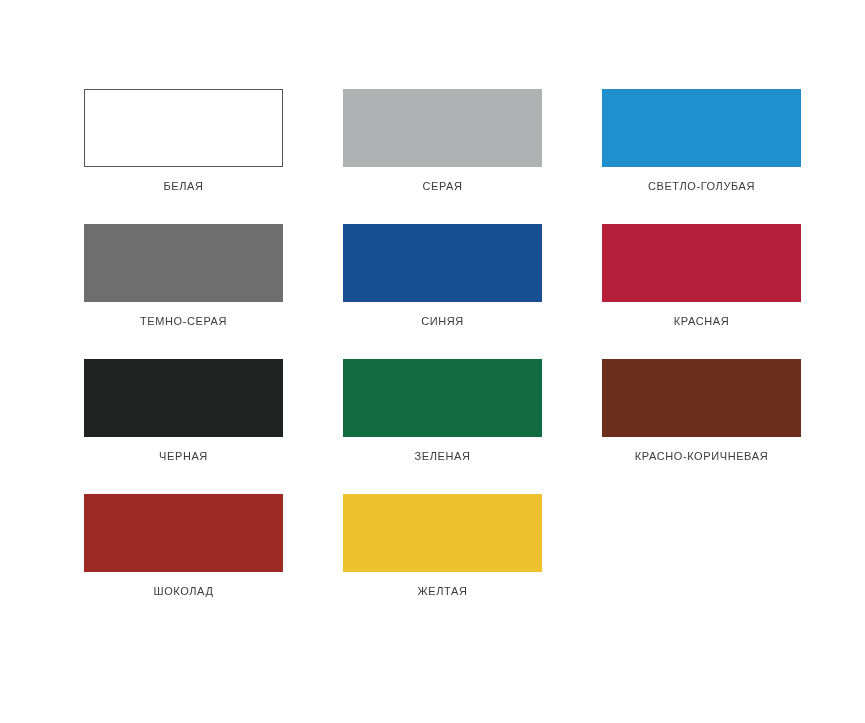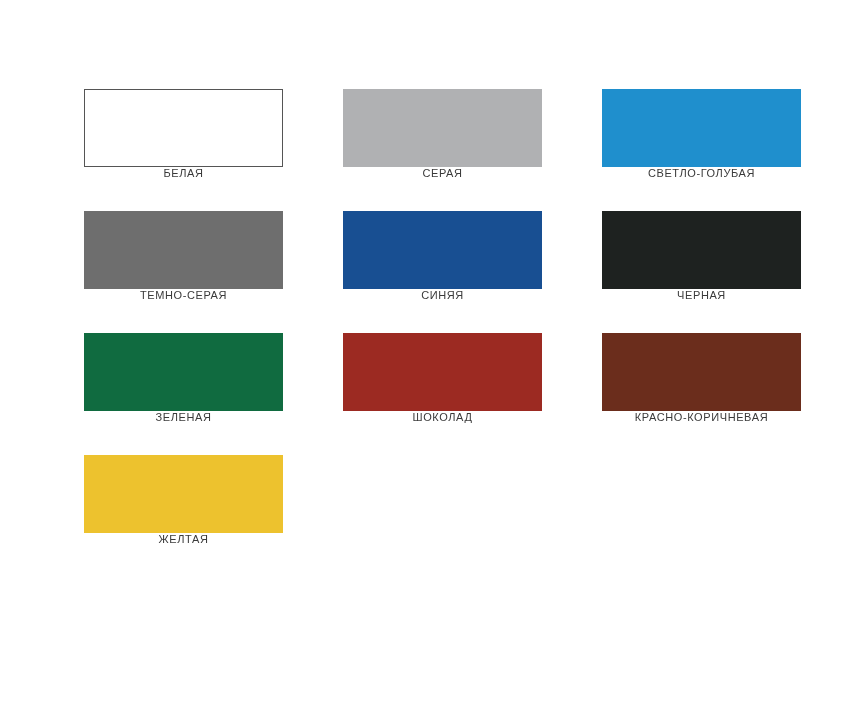--- a/index.html
+++ b/index.html
@@ -46,20 +46,21 @@
   }
 
   .swatch-chip.bordered-soft {
     border-top: 1px solid #3f3f3f;
     border-left: 1px solid #c8c8c8;
     border-right: 1px solid #c8c8c8;
     border-bottom: 1px solid #c8c8c8;
   }
 
   .swatch-label {
+    margin-top: 13px;
     font-size: 11px;
     line-height: 13px;
     letter-spacing: 0.6px;
     color: #3a3a3a;
     text-align: center;
     white-space: nowrap;
     text-transform: uppercase;
   }
 </style>
 </head>
@@ -80,32 +81,36 @@
     </div>
     <div class="swatch-cell">
       <div class="swatch-chip" style="background-color: rgb(110, 110, 110);"></div>
       <div class="swatch-label">ТЕМНО-СЕРАЯ</div>
     </div>
     <div class="swatch-cell">
       <div class="swatch-chip" style="background-color: rgb(24, 79, 146);"></div>
       <div class="swatch-label">СИНЯЯ</div>
     </div>
     <div class="swatch-cell">
+      <div class="swatch-chip" style="background-color: rgb(181, 31, 57);"></div>
+      <div class="swatch-label">КРАСНАЯ</div>
+    </div>
+    <div class="swatch-cell">
       <div class="swatch-chip" style="background-color: rgb(30, 34, 32);"></div>
       <div class="swatch-label">ЧЕРНАЯ</div>
     </div>
     <div class="swatch-cell">
       <div class="swatch-chip" style="background-color: rgb(16, 107, 64);"></div>
       <div class="swatch-label">ЗЕЛЕНАЯ</div>
     </div>
     <div class="swatch-cell">
+      <div class="swatch-chip" style="background-color: rgb(107, 45, 28);"></div>
+      <div class="swatch-label">КРАСНО-КОРИЧНЕВАЯ</div>
+    </div>
+    <div class="swatch-cell">
       <div class="swatch-chip" style="background-color: rgb(156, 42, 34);"></div>
       <div class="swatch-label">ШОКОЛАД</div>
-    </div>
-    <div class="swatch-cell">
-      <div class="swatch-chip" style="background-color: rgb(107, 45, 28);"></div>
-      <div class="swatch-label">КРАСНО-КОРИЧНЕВАЯ</div>
     </div>
     <div class="swatch-cell">
       <div class="swatch-chip" style="background-color: rgb(237, 194, 46);"></div>
       <div class="swatch-label">ЖЕЛТАЯ</div>
     </div>
   </div>
 
 </body></html>

